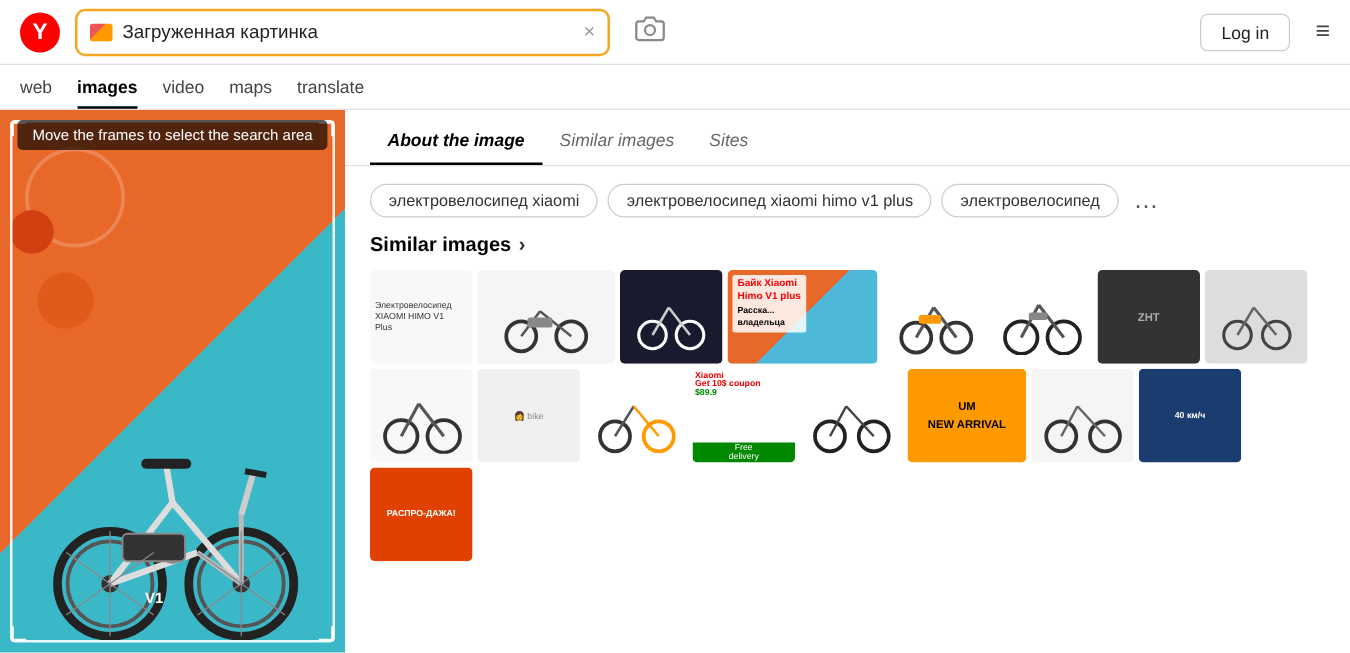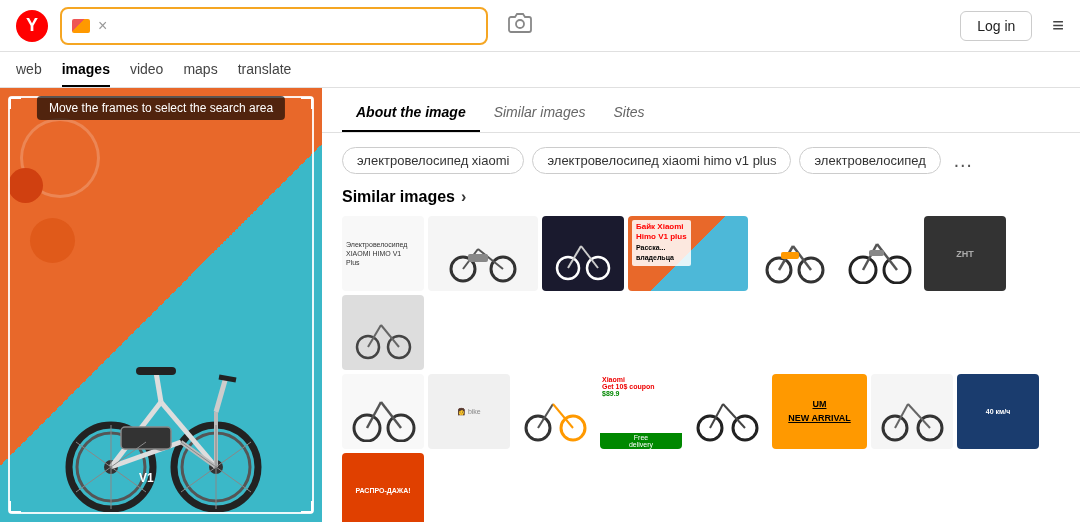--- a/index.html
+++ b/index.html
@@ -90,21 +90,21 @@
     }
 
     
     .main-content {
       display: flex;
       height: calc(522px - 52px - 36px);
     }
 
     
     .left-panel {
-      width: 322px;
+      width: 276px;
       flex-shrink: 0;
       position: relative;
       background: #0f766e;
       overflow: hidden;
     }
     .move-hint {
       position: absolute;
       top: 8px;
       left: 50%;
       transform: translateX(-50%);
@@ -268,20 +268,21 @@
   </style>
 </head>
 <body>
 
 <div class="header">
   <div class="yandex-logo">
     <span>Y</span>
   </div>
   <div class="search-bar">
     <div class="search-icon-img"></div>
+    <span class="search-text">Загруженная картинка</span>
     <span class="search-close">×</span>
   </div>
   <div class="camera-icon-wrap" title="Search by image">
     
     <svg width="24" height="24" viewBox="0 0 24 24" fill="none" stroke="#888" stroke-width="1.8">
       <path d="M23 19a2 2 0 0 1-2 2H3a2 2 0 0 1-2-2V8a2 2 0 0 1 2-2h4l2-3h6l2 3h4a2 2 0 0 1 2 2z"></path>
       <circle cx="12" cy="13" r="4"></circle>
     </svg>
   </div>
   <div class="header-spacer"></div>
@@ -500,21 +501,21 @@
         <div class="img-thumb-inner" style="background:#fff; display:flex; align-items:center; justify-content:center;">
           <svg width="65" height="60" viewBox="0 0 65 60">
             <circle cx="15" cy="46" r="12" fill="none" stroke="#222" stroke-width="3"></circle>
             <circle cx="50" cy="46" r="12" fill="none" stroke="#222" stroke-width="3"></circle>
             <line x1="15" y1="46" x2="28" y2="22" stroke="#444" stroke-width="2"></line>
             <line x1="28" y1="22" x2="50" y2="46" stroke="#444" stroke-width="2"></line>
           </svg>
         </div>
       </div>
 
-      <div class="img-thumb" style="width:95px;text-decoration:underline;">
+      <div class="img-thumb" style="width:95px;">
         <div class="img-thumb-inner" style="background:#f90; display:flex; flex-direction:column; align-items:center; justify-content:center; font-size:9px; font-weight:bold; color:#000; text-align:center; line-height:1.5;">
           <span>UM</span>
           <span>NEW ARRIVAL</span>
         </div>
       </div>
 
       <div class="img-thumb">
         <div class="img-thumb-inner" style="background:#f5f5f5; display:flex; align-items:center; justify-content:center;">
           <svg width="65" height="60" viewBox="0 0 65 60">
             <circle cx="15" cy="46" r="12" fill="none" stroke="#333" stroke-width="3"></circle>

